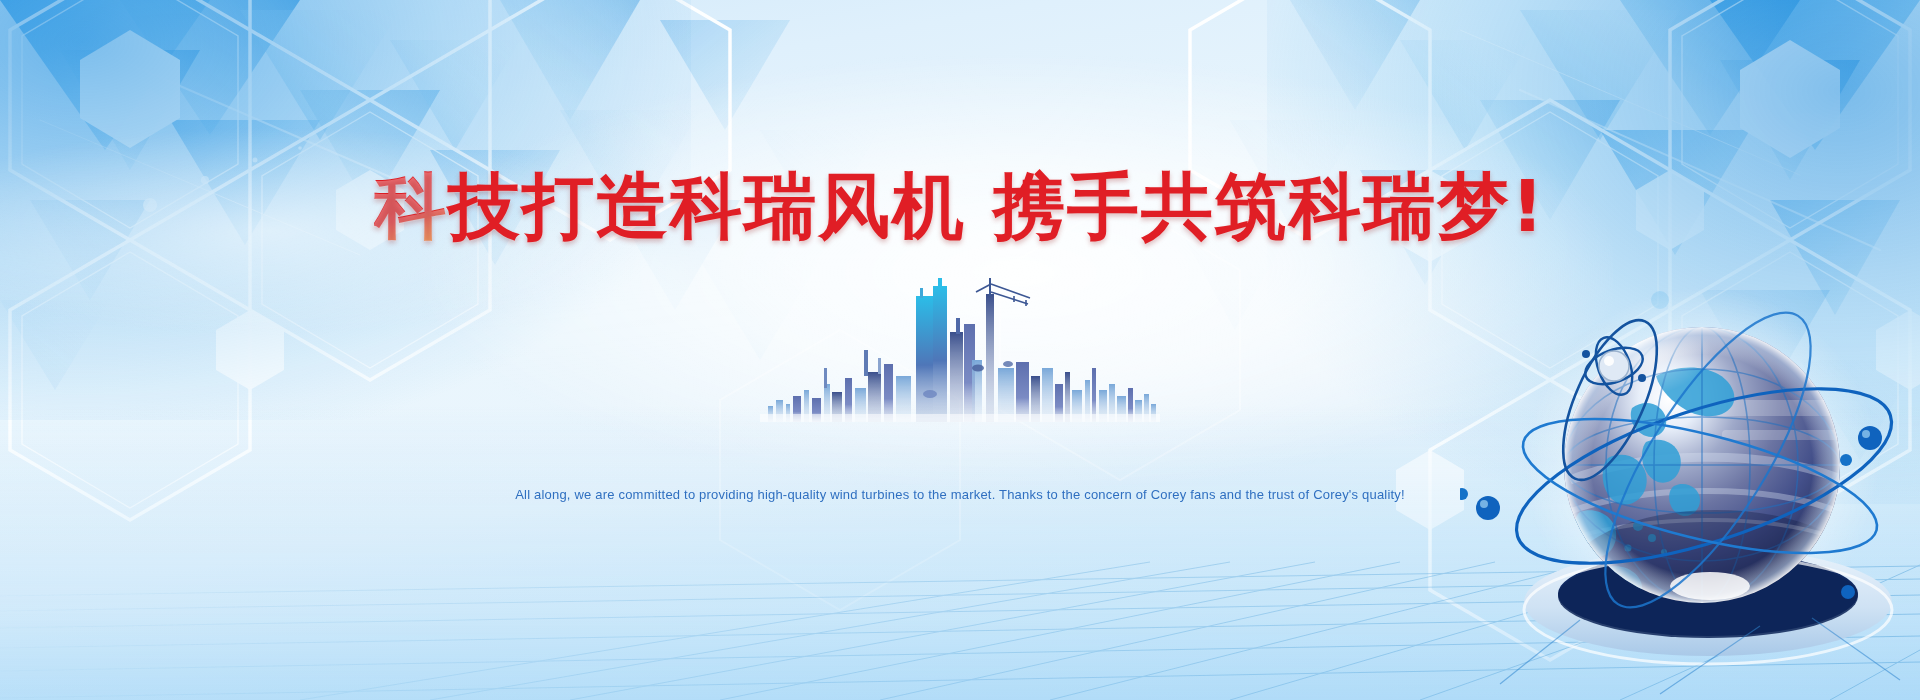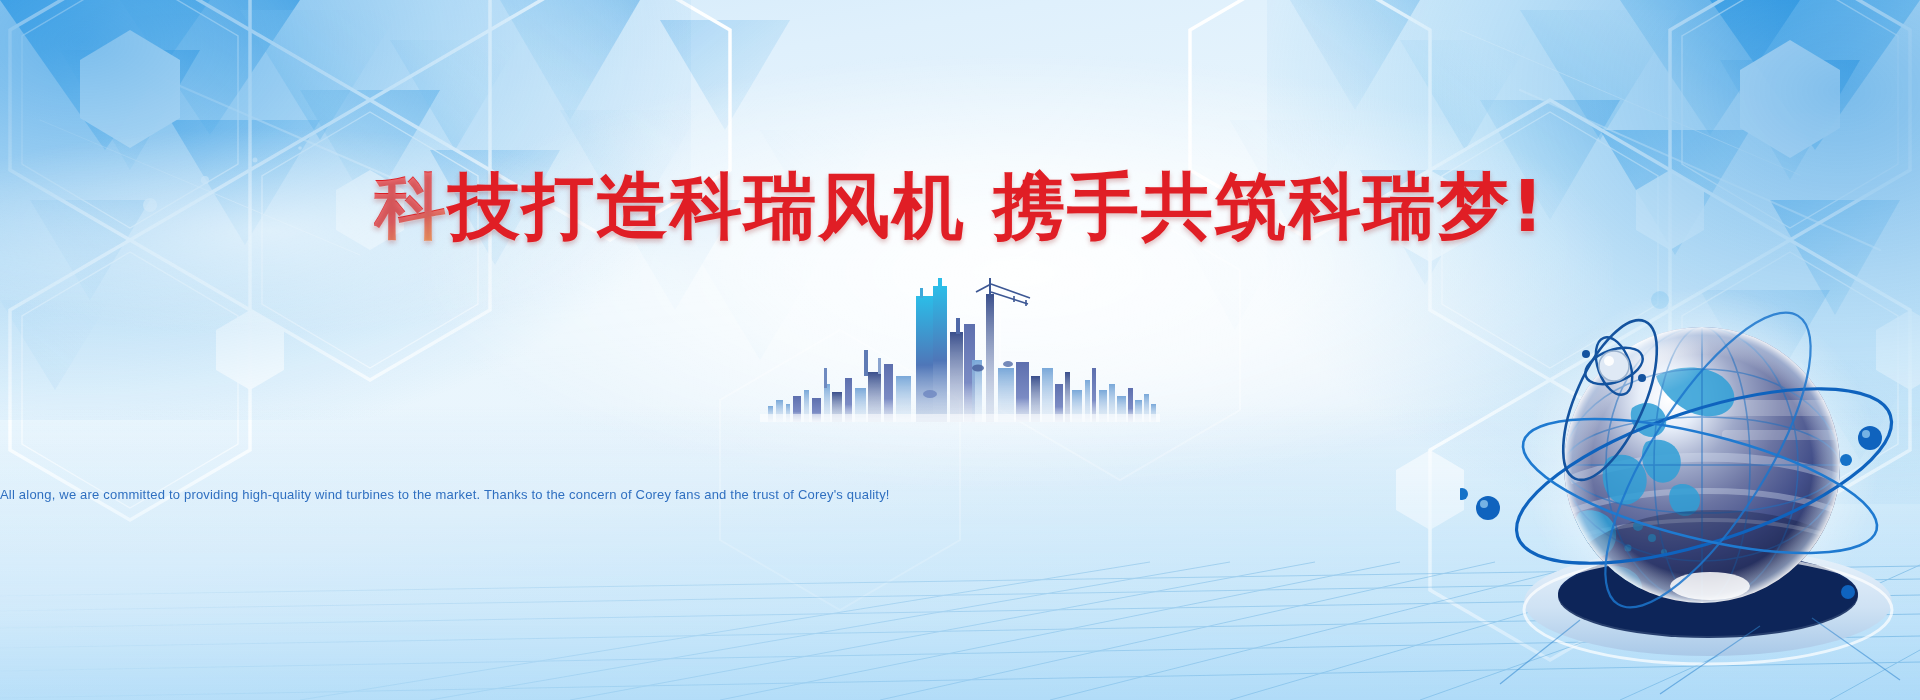--- a/index.html
+++ b/index.html
@@ -85,21 +85,21 @@
     line-height: 1.3;
     color: #1a62b4;
     letter-spacing: 0.5px;
     white-space: nowrap;
     font-family: "DejaVu Sans", "Liberation Sans", sans-serif;
   }
   .sub-en {
     position: absolute;
     left: 0; right: 0;
     top: 474px;
-    text-align: left;
+    text-align: center;
     font-size: 13px;
     line-height: 1.3;
     color: #2f6fc0;
     letter-spacing: 0.2px;
     white-space: nowrap;
   }
 
   
   .city {
     position: absolute;

